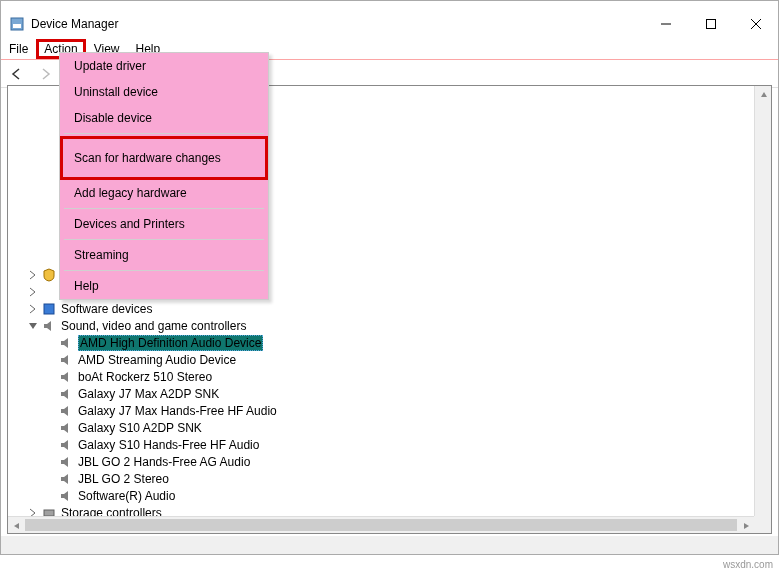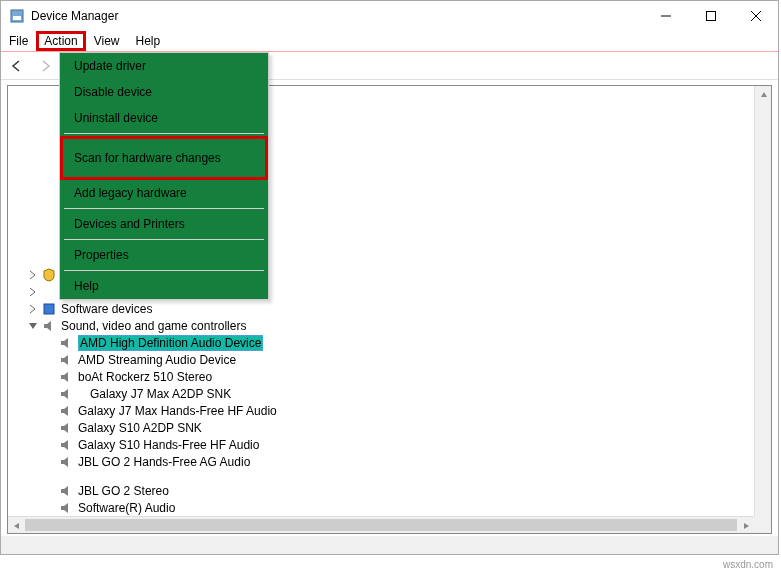--- a/index.html
+++ b/index.html
@@ -20,20 +20,21 @@
       position: relative;
       background: #fff;
     }
     .titlebar {
       height: 30px;
       display: flex;
       align-items: center;
       justify-content: space-between;
       padding-left: 8px;
       background: #fff;
+      margin-top: 8px;
     }
     .titlebar-left { display: flex; align-items: center; gap: 6px; }
     .app-icon { width: 16px; height: 16px; }
     .title-text { font-size: 12px; }
     .window-controls { display: flex; }
     .window-control {
       width: 45px;
       height: 30px;
       display: flex;
       align-items: center;
@@ -68,21 +69,21 @@
       width: 24px;
       height: 22px;
       display: flex;
       align-items: center;
       justify-content: center;
     }
     .dropdown {
       position: absolute;
       left: 58px;
       top: 51px;
-      background: #15803d;
+      background: #f9a8d4;
       border: 1px solid #ccc;
       box-shadow: 3px 3px 3px rgba(0,0,0,0.15);
       width: 210px;
       z-index: 100;
     }
     .dropdown-item {
       padding: 6px 14px 6px 14px;
       cursor: pointer;
       font-size: 12px;
     }
@@ -126,21 +127,21 @@
     .tree-icon {
       width: 16px;
       height: 16px;
       margin-right: 4px;
       display: inline-flex;
       align-items: center;
       justify-content: center;
     }
     .tree-label { cursor: default; }
     .tree-label.selected {
-      background: #14b8a6;
+      background: #0f766e;
       border: 1px dotted #5aa7e0;
       padding: 0 1px;
     }
     .scrollbar-v {
       position: absolute;
       right: 0;
       top: 0;
       bottom: 17px;
       width: 17px;
       background: #f0f0f0;
@@ -241,29 +242,29 @@
       </div>
     <div class="toolbar-btn">
         <svg width="16" height="16">
           <path d="M6 3 L12 8 L6 13" fill="none" stroke="#bbb" stroke-width="1.5"></path>
         </svg>
       </div>
   </div>
 
   <div class="dropdown">
     <div class="dropdown-item">Update driver</div>
+    <div class="dropdown-item">Uninstall device</div>
     <div class="dropdown-item">Disable device</div>
-    <div class="dropdown-item">Uninstall device</div>
     <div class="dropdown-sep"></div>
     <div class="dropdown-item hl">Scan for hardware changes</div>
     <div class="dropdown-item">Add legacy hardware</div>
     <div class="dropdown-sep"></div>
     <div class="dropdown-item">Devices and Printers</div>
     <div class="dropdown-sep"></div>
-    <div class="dropdown-item">Properties</div>
+    <div class="dropdown-item">Streaming</div>
     <div class="dropdown-sep"></div>
     <div class="dropdown-item">Help</div>
   </div>
 
   <div class="content-area">
     <div class="tree" style="padding-top:180px;">
 
       <div class="tree-node" style="padding-left:18px;">
         <span class="tree-arrow">
             <svg width="10" height="10">
@@ -334,21 +335,21 @@
         <span class="tree-label">AMD Streaming Audio Device</span>
       </div>
       <div class="tree-node" style="padding-left:50px;">
         <span class="tree-icon">
             <svg width="14" height="14">
               <path d="M2 5 L5 5 L9 2 L9 12 L5 9 L2 9 Z" fill="#808080"></path>
             </svg>
           </span>
         <span class="tree-label">boAt Rockerz 510 Stereo</span>
       </div>
-      <div class="tree-node" style="padding-left:50px;gap:12px;">
+      <div class="tree-node" style="padding-left:50px;">
         <span class="tree-icon">
             <svg width="14" height="14">
               <path d="M2 5 L5 5 L9 2 L9 12 L5 9 L2 9 Z" fill="#808080"></path>
             </svg>
           </span>
         <span class="tree-label">Galaxy J7 Max A2DP SNK</span>
       </div>
       <div class="tree-node" style="padding-left:50px;">
         <span class="tree-icon">
             <svg width="14" height="14">
@@ -374,21 +375,21 @@
         <span class="tree-label">Galaxy S10 Hands-Free HF Audio</span>
       </div>
       <div class="tree-node" style="padding-left:50px;">
         <span class="tree-icon">
             <svg width="14" height="14">
               <path d="M2 5 L5 5 L9 2 L9 12 L5 9 L2 9 Z" fill="#808080"></path>
             </svg>
           </span>
         <span class="tree-label">JBL GO 2 Hands-Free AG Audio</span>
       </div>
-      <div class="tree-node" style="padding-left:50px;margin-top:12px;">
+      <div class="tree-node" style="padding-left:50px;">
         <span class="tree-icon">
             <svg width="14" height="14">
               <path d="M2 5 L5 5 L9 2 L9 12 L5 9 L2 9 Z" fill="#808080"></path>
             </svg>
           </span>
         <span class="tree-label">JBL GO 2 Stereo</span>
       </div>
       <div class="tree-node" style="padding-left:50px;">
         <span class="tree-icon">
             <svg width="14" height="14">

